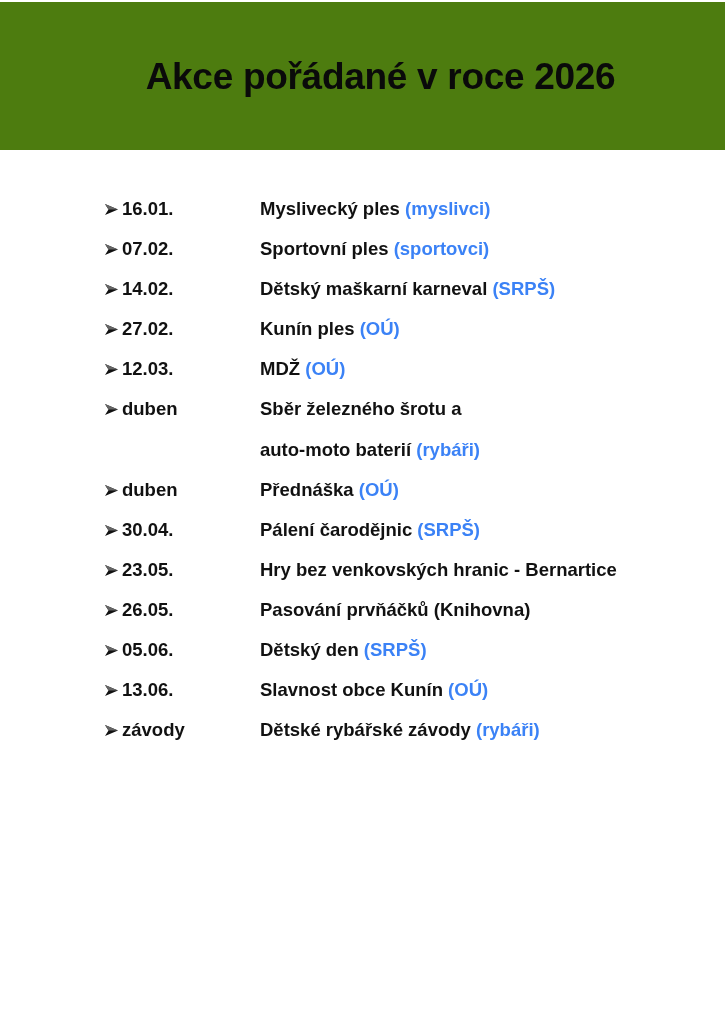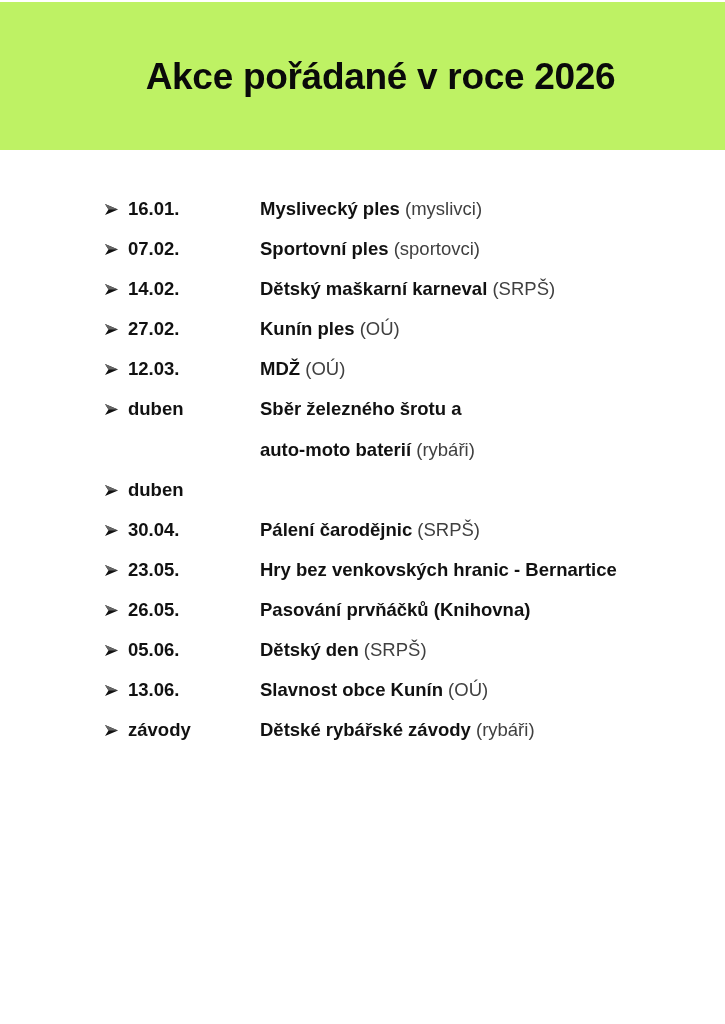--- a/index.html
+++ b/index.html
@@ -8,21 +8,21 @@
       background: #ffffff;
       font-family: "Liberation Sans", "DejaVu Sans", sans-serif;
       position: relative;
       overflow: hidden;
       color: #111;
     }
     .header {
       position: absolute;
       left: 0; top: 2px;
       width: 725px; height: 148px;
-      background: #bef264;
+      background: #4d7c0f;
     }
     .title {
       position: absolute;
       left: 0; right: 0;
       top: 54px;
       text-align: center;
       font-size: 37px;
       font-weight: bold;
       color: #0a0a0a;
       letter-spacing: -0.3px;
@@ -43,30 +43,30 @@
     .bullet {
       position: absolute;
       left: 0; top: 0;
       width: 18px;
       font-size: 16px;
       font-weight: normal;
     }
     .bullet svg { display: block; margin-top: 7px; }
     .date {
       position: absolute;
-      left: 24px; top: 0;
+      left: 18px; top: 0;
       font-weight: bold;
     }
     .event {
       position: absolute;
       left: 156px; top: 0;
       white-space: nowrap;
     }
     .event .name { font-weight: bold; text-align: right; }
-    .event .org { font-weight: normal; color: #404040; }
+    .event .org { font-weight: bold; color: #3b82f6; }
   </style>
 </head>
 <body>
 
 <div class="header">
   <div class="title">Akce pořádané v roce 2026</div>
 </div>
 
 <div class="list" id="events-list">
   <div class="row">
@@ -143,20 +143,21 @@
 
 
   <div class="row">
     <span class="bullet">
       <svg width="15" height="13" viewBox="0 0 15 13">
         <path d="M1 1 L14 6.5 L1 12 L4.5 6.5 Z" fill="#111"></path>
         <path d="M1 1 L14 6.5 L4.5 6.5 Z" fill="#666"></path>
       </svg>
     </span>
     <span class="date">duben</span>
+    <span class="event"><span class="name">Přednáška</span><span class="org"> (OÚ)</span></span>
   </div>
 
   <div class="row">
     <span class="bullet">
       <svg width="15" height="13" viewBox="0 0 15 13">
         <path d="M1 1 L14 6.5 L1 12 L4.5 6.5 Z" fill="#111"></path>
         <path d="M1 1 L14 6.5 L4.5 6.5 Z" fill="#666"></path>
       </svg>
     </span>
     <span class="date">30.04.</span>

